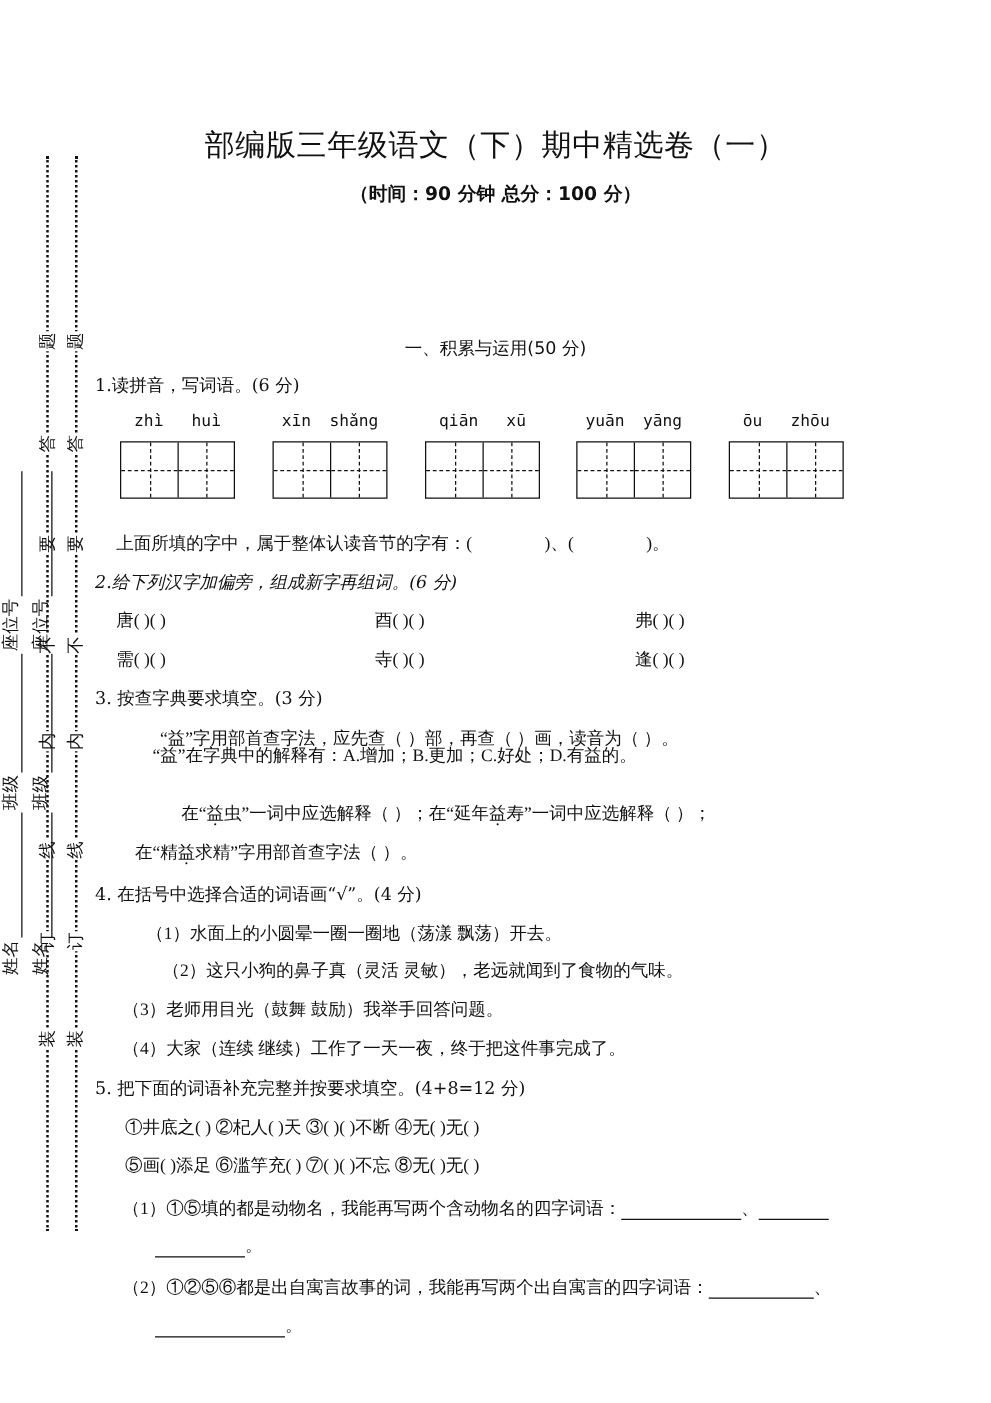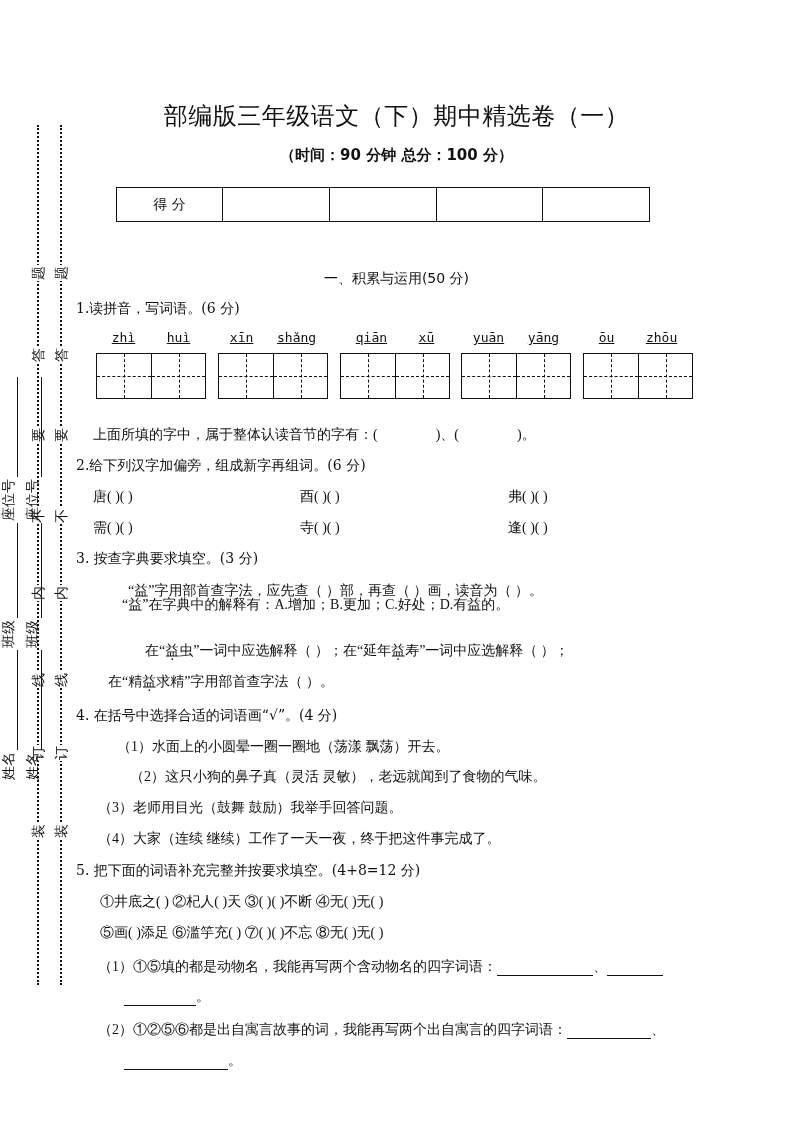--- a/index.html
+++ b/index.html
@@ -25,21 +25,21 @@
   table.score td { border: 1.5px solid #111; height: 34px; text-align: center; }
   table.score td.first { width: 106px; }
 
   .section-heading { position: absolute; top: 270px; left: 0; width: 793px; text-align: center; font-size: 14px;
                      font-family: "DejaVu Sans", sans-serif; }
 
   .q { position: absolute; font-size: 14px; white-space: nowrap; }
   .line { position: absolute; font-size: 14px; white-space: nowrap; font-family: Liberation Serif, serif; }
 
   
-  .pinyin-group { position: absolute; top: 330px; width: 110px; text-decoration: underline; }
+  .pinyin-group { position: absolute; top: 330px; width: 92px; }
   .pinyin-row { display: flex; justify-content: space-around; font-family: "DejaVu Sans Mono", monospace; font-size: 13px; height: 20px; }
   .grid { display: flex; border: 1.5px solid #111; height: 46px; margin-top: 3px; }
   .cell { position: relative; width: 50%; height: 100%; }
   .cell + .cell { border-left: 1.5px solid #111; }
   .cell::before { content: ""; position: absolute; left: 50%; top: 0; bottom: 0; border-left: 1px dashed #111; }
   .cell::after { content: ""; position: absolute; top: 50%; left: 0; right: 0; border-top: 1px dashed #111; }
 
   .blank { display: inline-block; border-bottom: 1px solid #111; vertical-align: bottom; height: 14px; }
   .dot-em { position: relative; }
   .dot-em::after { content: "·"; position: absolute; left: 50%; transform: translateX(-50%); bottom: -10px; font-size: 14px; }
@@ -86,27 +86,20 @@
     <span>座位号</span>
     <span class="uline" style="width:100px;"></span>
   </div>
 </div>
 
 <h1 class="title">部编版三年级语文（下）期中精选卷（一）</h1>
 <div class="subtitle">（时间：90 分钟   总分：100 分）</div>
 
 <table class="score">
   <tbody>
-  <tr>
-    <td class="first">得 分</td>
-    <td></td>
-    <td></td>
-    <td></td>
-    <td></td>
-  </tr>
 </tbody>
   </table>
 
 <div class="section-heading">一、积累与运用(50 分)</div>
 
 <div class="q" style="left:76px; top:300px;">1.读拼音，写词语。(6 分)</div>
 
 <div class="pinyin-group" style="left:96px;">
   <div class="pinyin-row">
       <span>zhì</span>
@@ -155,21 +148,21 @@
   <div class="grid">
       <div class="cell"></div>
       <div class="cell"></div>
     </div>
 </div>
 
 <div class="line" style="left:93px; top:426px;">
   <span>上面所填的字中，属于整体认读音节的字有：(</span><span style="display:inline-block;width:58px;"></span><span>)、(</span><span style="display:inline-block;width:58px;"></span><span>)。</span>
 </div>
 
-<div class="q" style="left:76px; top:457px;">2.给下列汉字加偏旁，组成新字再组词。(6 分)</div>
+<div class="q" style="left:76px; top:457px;font-style:italic;">2.给下列汉字加偏旁，组成新字再组词。(6 分)</div>
 
 <div class="line" style="left:93px; top:488px;"><span>唐</span><span>(        )(          )</span></div>
 <div class="line" style="left:300px; top:488px;"><span>酉</span><span>(        )(          )</span></div>
 <div class="line" style="left:508px; top:488px;"><span>弗</span><span>(        )(          )</span></div>
 <div class="line" style="left:93px; top:519px;"><span>需</span><span>(        )(          )</span></div>
 <div class="line" style="left:300px; top:519px;"><span>寺</span><span>(        )(          )</span></div>
 <div class="line" style="left:508px; top:519px;"><span>逢</span><span>(        )(          )</span></div>
 
 <div class="q" style="left:76px; top:550px;">3. 按查字典要求填空。(3 分)</div>
 <div class="line" style="left:128px; top:582px;">“益”字用部首查字法，应先查（       ）部，再查（       ）画，读音为（       ）。</div>

